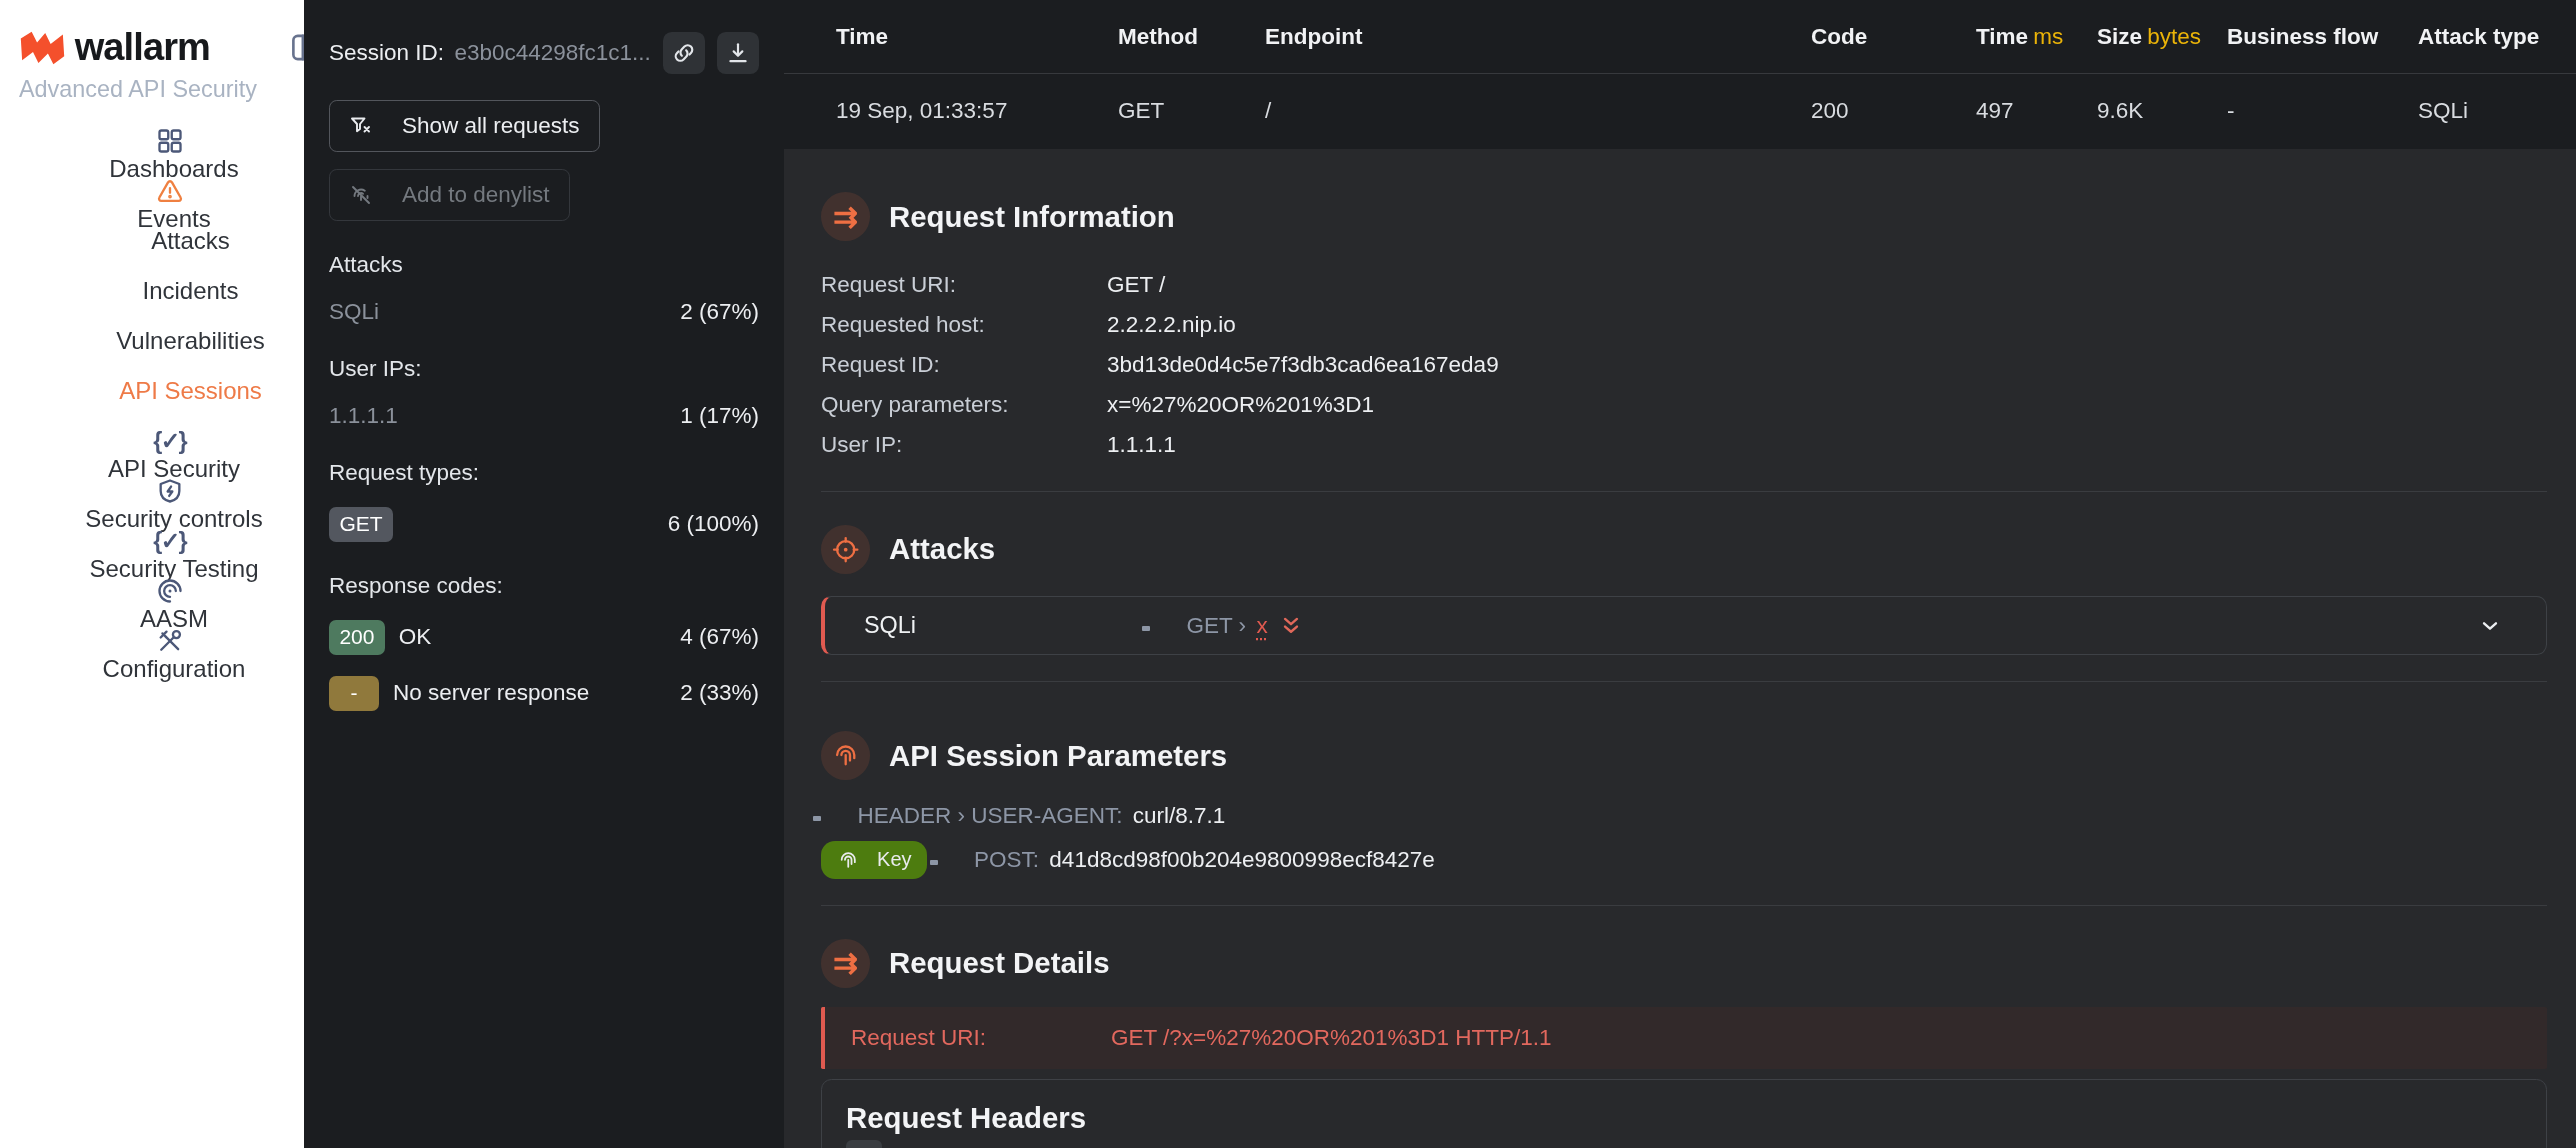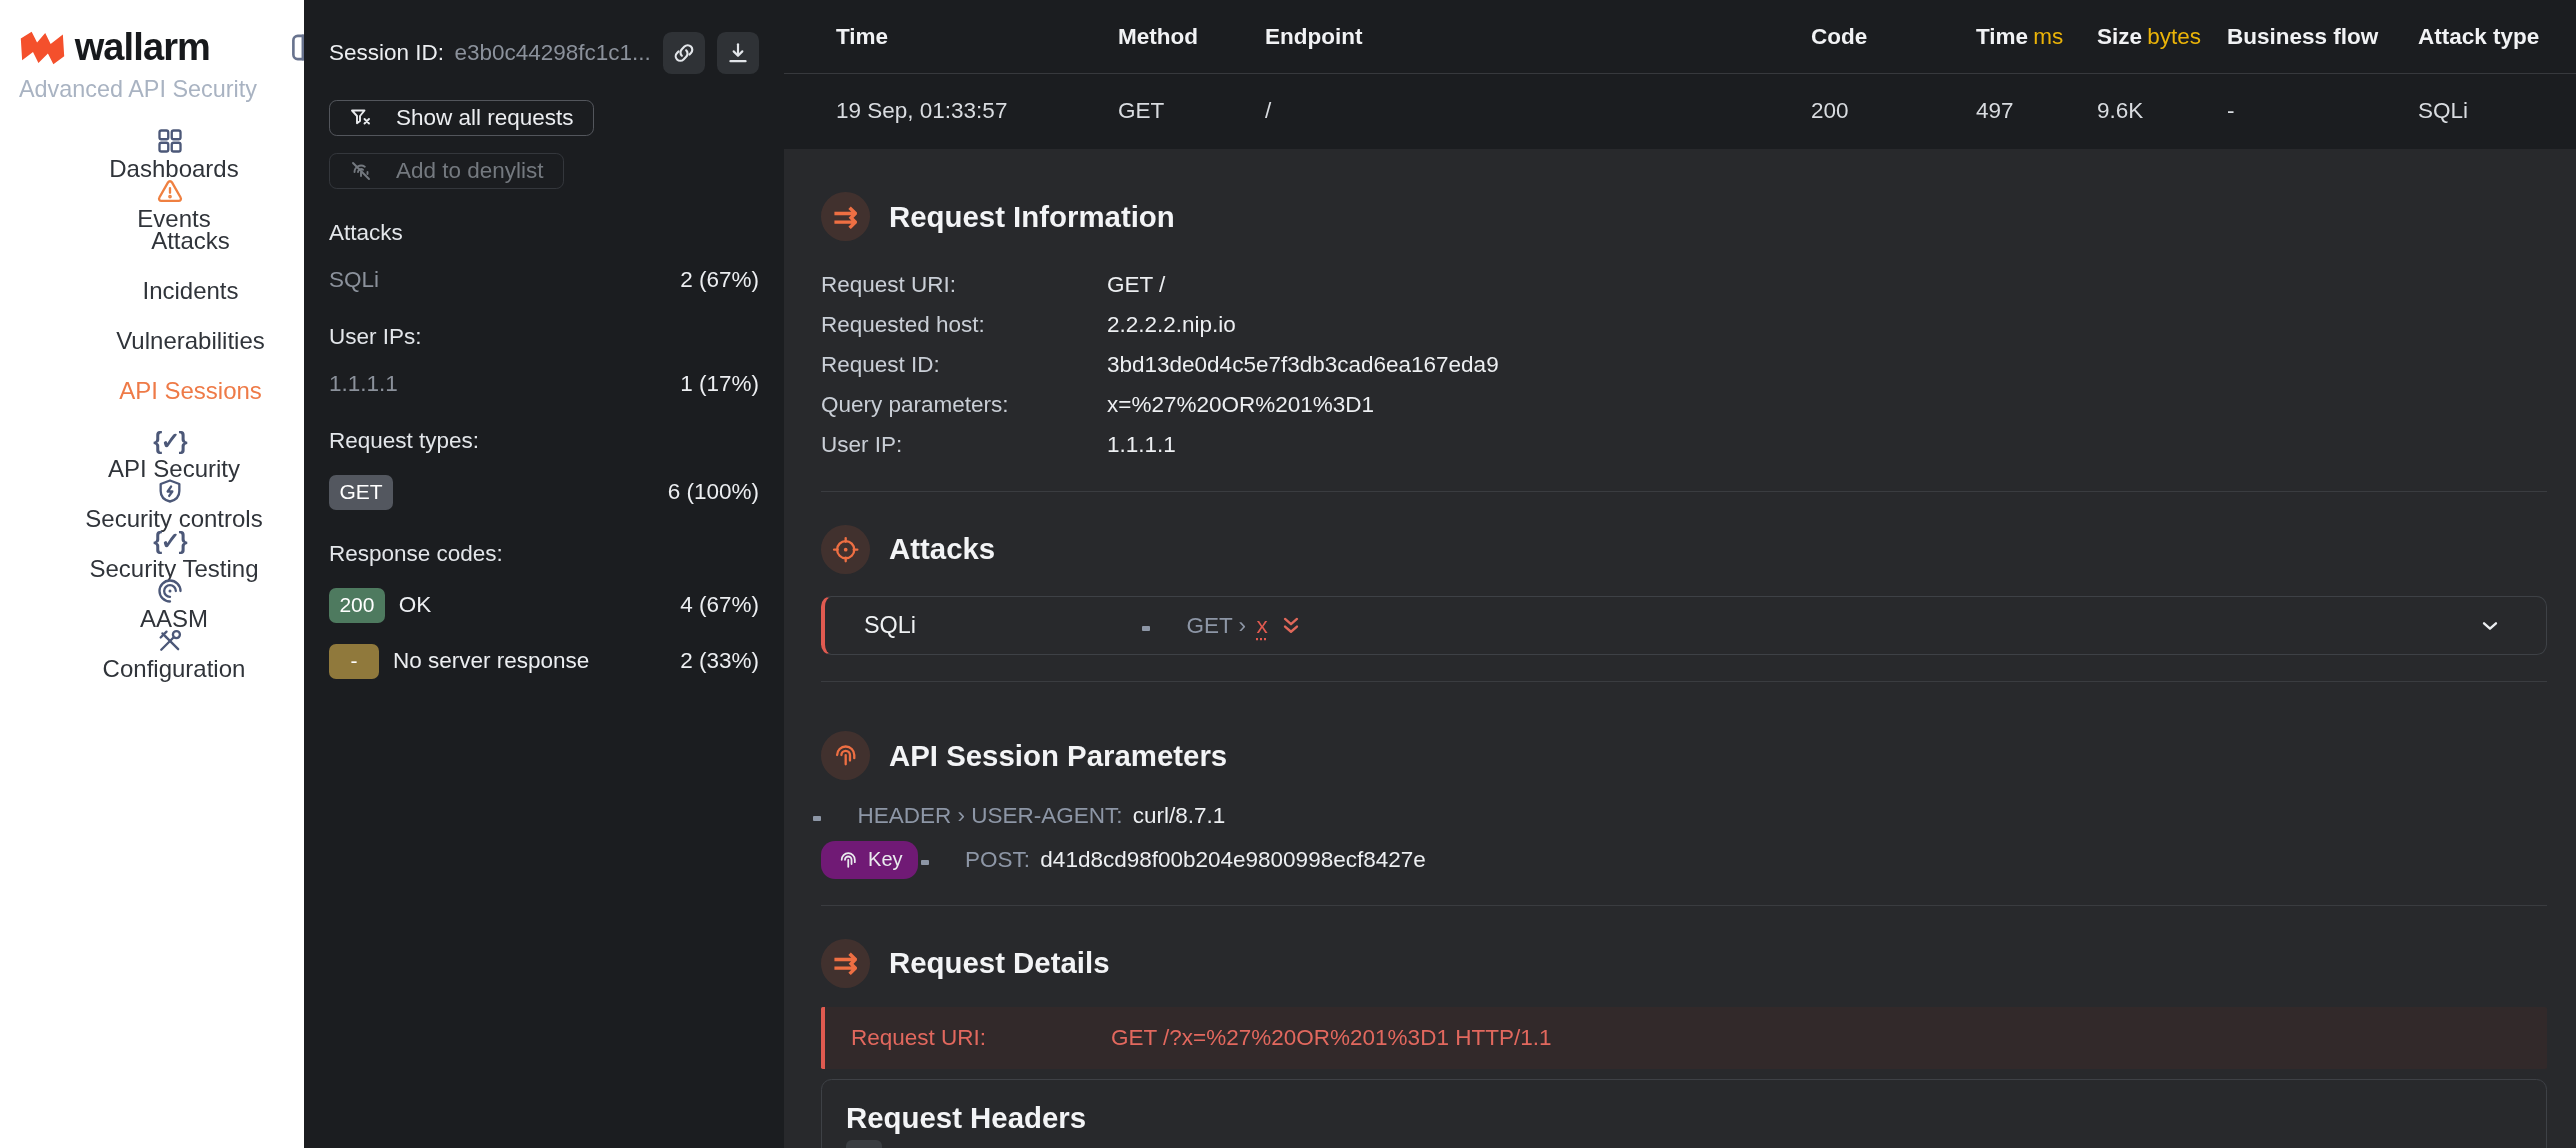--- a/index.html
+++ b/index.html
@@ -43,22 +43,22 @@
   }
   .sess-head { display:flex; align-items:center; height:47px; }
   .sess-label { color:#eceef1; }
   .sess-value { color:#8b919b; margin-left:10.4px; max-width:234px; white-space:nowrap; overflow:hidden; }
   .icon-btn {
     width:42px; height:42px; border-radius:8.7px; background:#2f3236;
     display:flex; align-items:center; justify-content:center; cursor:pointer; margin-left:12px;
   }
   .icon-btn:first-of-type { margin-left:auto; }
   .btn-outline {
-    display:inline-flex; align-items:center; gap:23px;
-    border:0.9px solid #53565c; border-radius:7.8px; height:36px; padding:16px 19px;
+    display:inline-flex; align-items:center; gap:29px;
+    border:0.9px solid #53565c; border-radius:7.8px; height:52px; padding:16px 19px;
     color:#eceef1; cursor:pointer; background:transparent; font-size:22.5px;
   }
   .btn-outline.disabled { border-color:#34373c; color:#74797f; }
   .btn-show { margin-top:24px; }
   .btn-deny { margin-top:16.5px; }
   .grp-title { color:#e3e6ea; margin-top:31px; }
   .stat-row { display:flex; align-items:center; margin-top:21px; }
   .stat-name { color:#8b919b; }
   .stat-count { margin-left:auto; color:#eceef1; }
   .badge {
@@ -107,21 +107,21 @@
   }
   .attack-name { color:#eff1f3; font-size:23.4px; width:286px; }
   .attack-path { display:flex; align-items:center; gap:10.4px; color:#8d96a6; }
   .attack-param { color:#e05a50; text-decoration:underline dotted; text-underline-offset:5.2px; cursor:pointer; }
   .card-chev { margin-left:auto; cursor:pointer; }
 
   .param-rows { margin-top:22.5px; }
   .param-row { display:flex; align-items:center; gap:10.4px; margin-top:12px; color:#8d96a6; }
   .param-value { color:#edeff2; }
   .key-badge {
-    display:inline-flex; align-items:center; gap:9px; background:#701a75;
+    display:inline-flex; align-items:center; gap:18px; background:#4d7c0f;
     border-radius:14px; height:38px; padding:0 15.6px; color:#e9ebee; font-size:20px;
   }
   .bars-ico { width:26px; }
   .bars-ico .b1 { height:7.8px; border-radius:1.7px; background:#5a5f66; margin-bottom:2.6px; position:relative; }
   .bars-ico .b1:after { content:""; position:absolute; right:0; top:0; width:7.8px; height:5.2px; background:#8d96a6; border-radius:0.9px; }
   .bars-ico .b2 { height:6px; border-radius:1.7px; background:#70757d; }
 
   .red-row {
     margin-top:19px; height:62px; display:flex; align-items:center;
     background:#32292a; border-left:4.3px solid #e05a50; border-radius:1.7px;

